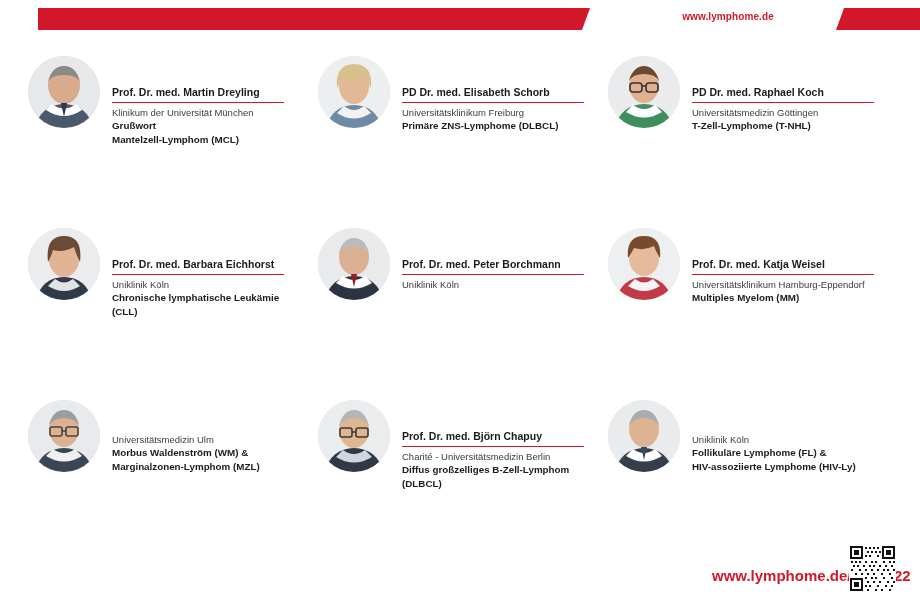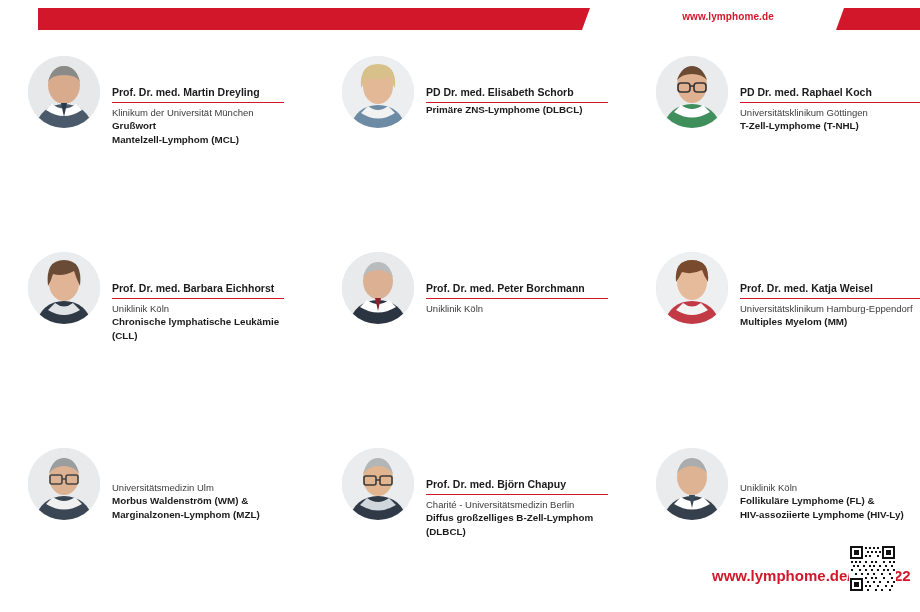--- a/index.html
+++ b/index.html
@@ -66,21 +66,20 @@
   .grid {
     position: absolute;
     top: 44px;
     left: 28px;
     width: 868px;
     display: grid;
     grid-template-columns: repeat(3, 290px);
     grid-template-rows: repeat(3, 172px);
     column-gap: 0px;
     row-gap: 0px;
-    gap: 24px;
   }
   .card {
     position: relative;
     display: flex;
     align-items: flex-start;
   }
   .photo {
     width: 72px;
     height: 72px;
     border-radius: 50%;
@@ -178,40 +177,41 @@
       <svg width="72" height="72" viewBox="0 0 72 72" aria-hidden="true">
         <rect width="72" height="72" fill="#eceef0"></rect>
         <ellipse cx="36" cy="70" rx="26" ry="21" fill="#6d8ba4"></ellipse>
         <ellipse cx="36" cy="30" rx="15" ry="18" fill="#e3b896"></ellipse>
         <path d="M19 32 q-2-24 17-24 q19 0 17 24 q-3-4-5-12 q-10 5 -24 2 q-2 6 -5 10z" fill="#d7c08a"></path>
         <path d="M26 50 q10 8 20 0 l7 7 q-17 11 -34 0z" fill="#f2f2f2"></path>
       </svg>
     </div>
     <div class="info">
       <span class="name">PD Dr. med. Elisabeth Schorb</span>
+      <div class="affil">Universitätsklinikum Freiburg</div>
       <div class="topic">Primäre ZNS-Lymphome (DLBCL)</div>
     </div>
   </div>
 
   <div class="card col-3">
     <div class="photo">
       <svg width="72" height="72" viewBox="0 0 72 72" aria-hidden="true">
         <rect width="72" height="72" fill="#e9ebec"></rect>
         <ellipse cx="36" cy="70" rx="27" ry="22" fill="#3f8f5c"></ellipse>
         <ellipse cx="36" cy="29" rx="15" ry="18" fill="#e0b191"></ellipse>
         <path d="M21 24 q5-14 15-14 q10 0 15 14 q-5-6-15-6 q-10 0-15 6z" fill="#6b4a33"></path>
         <rect x="22" y="27" width="12" height="9" rx="3" fill="none" stroke="#333" stroke-width="1.6"></rect>
         <rect x="38" y="27" width="12" height="9" rx="3" fill="none" stroke="#333" stroke-width="1.6"></rect>
         <line x1="34" y1="30" x2="38" y2="30" stroke="#333" stroke-width="1.6"></line>
         <path d="M25 49 q11 8 22 0 l7 7 q-18 11 -36 0z" fill="#ffffff"></path>
       </svg>
     </div>
     <div class="info">
       <span class="name">PD Dr. med. Raphael Koch</span>
-      <div class="affil">Universitätsklinikum Göttingen</div>
+      <div class="affil">Universitätsmedizin Göttingen</div>
       <div class="topic">T-Zell-Lymphome (T-NHL)</div>
     </div>
   </div>
 
   <div class="card col-1">
     <div class="photo">
       <svg width="72" height="72" viewBox="0 0 72 72" aria-hidden="true">
         <rect width="72" height="72" fill="#eaecee"></rect>
         <ellipse cx="36" cy="70" rx="26" ry="21" fill="#2f3a46"></ellipse>
         <ellipse cx="36" cy="31" rx="15" ry="18" fill="#e0b494"></ellipse>

